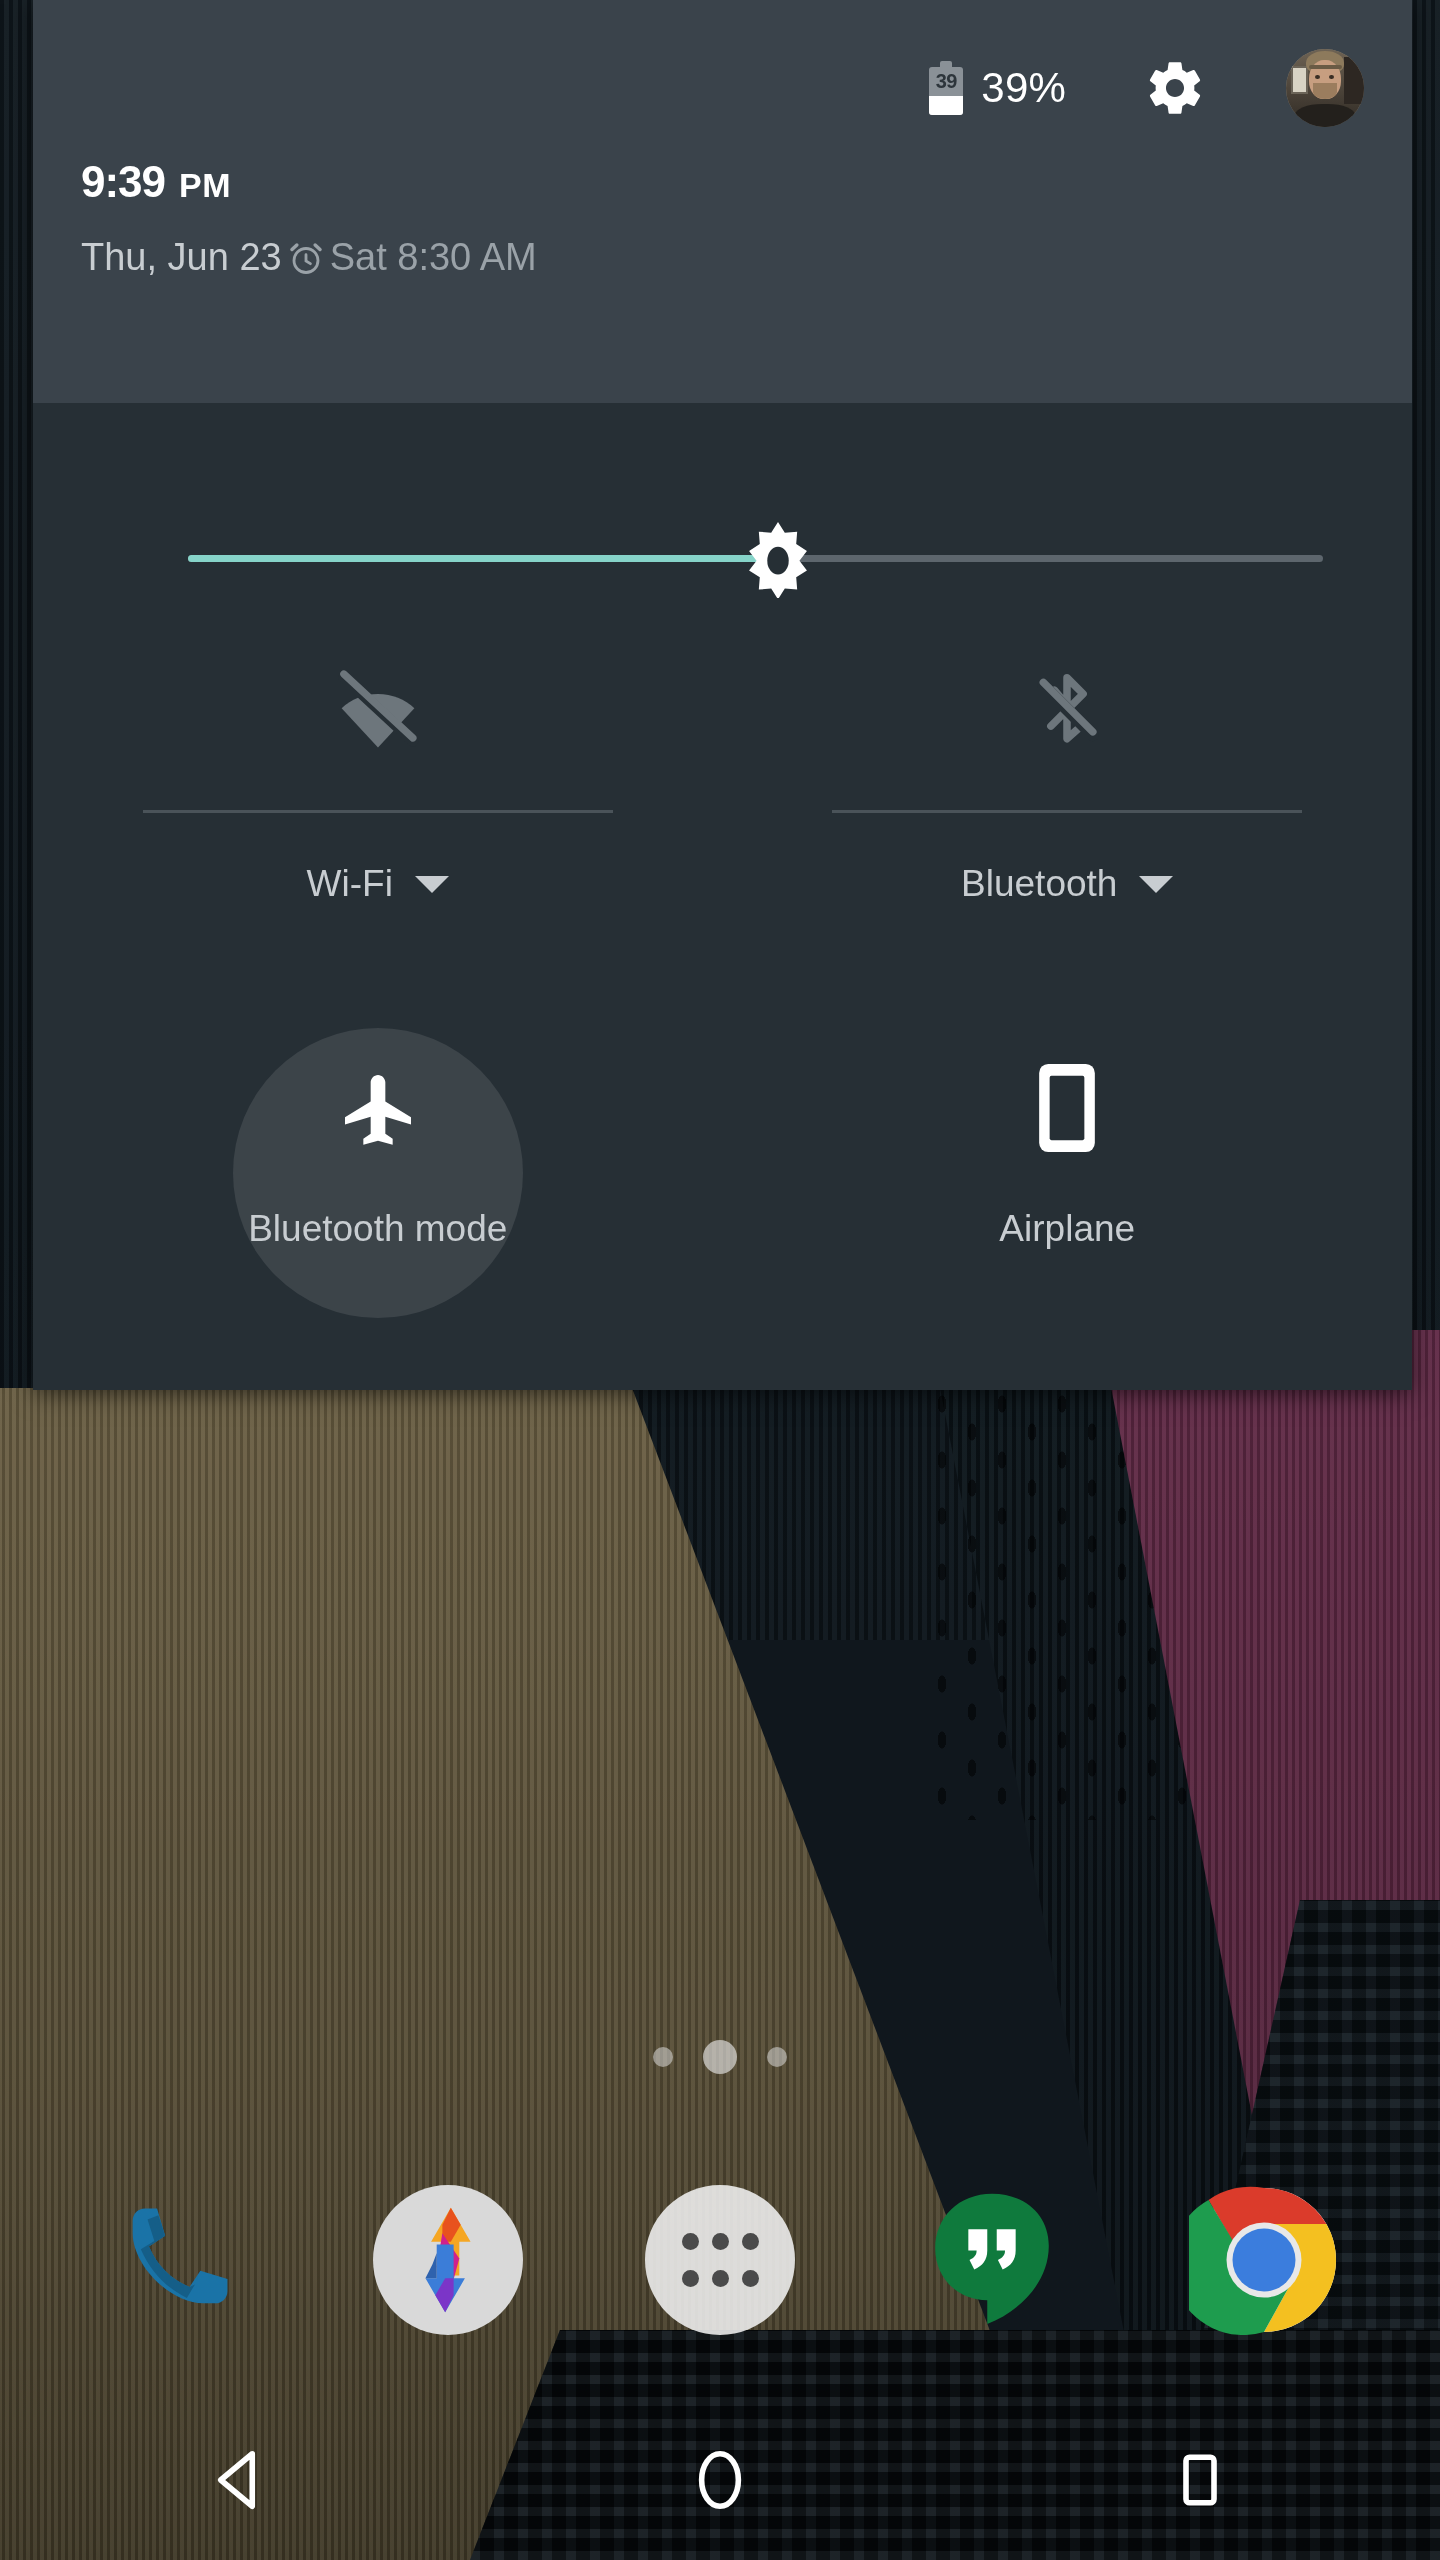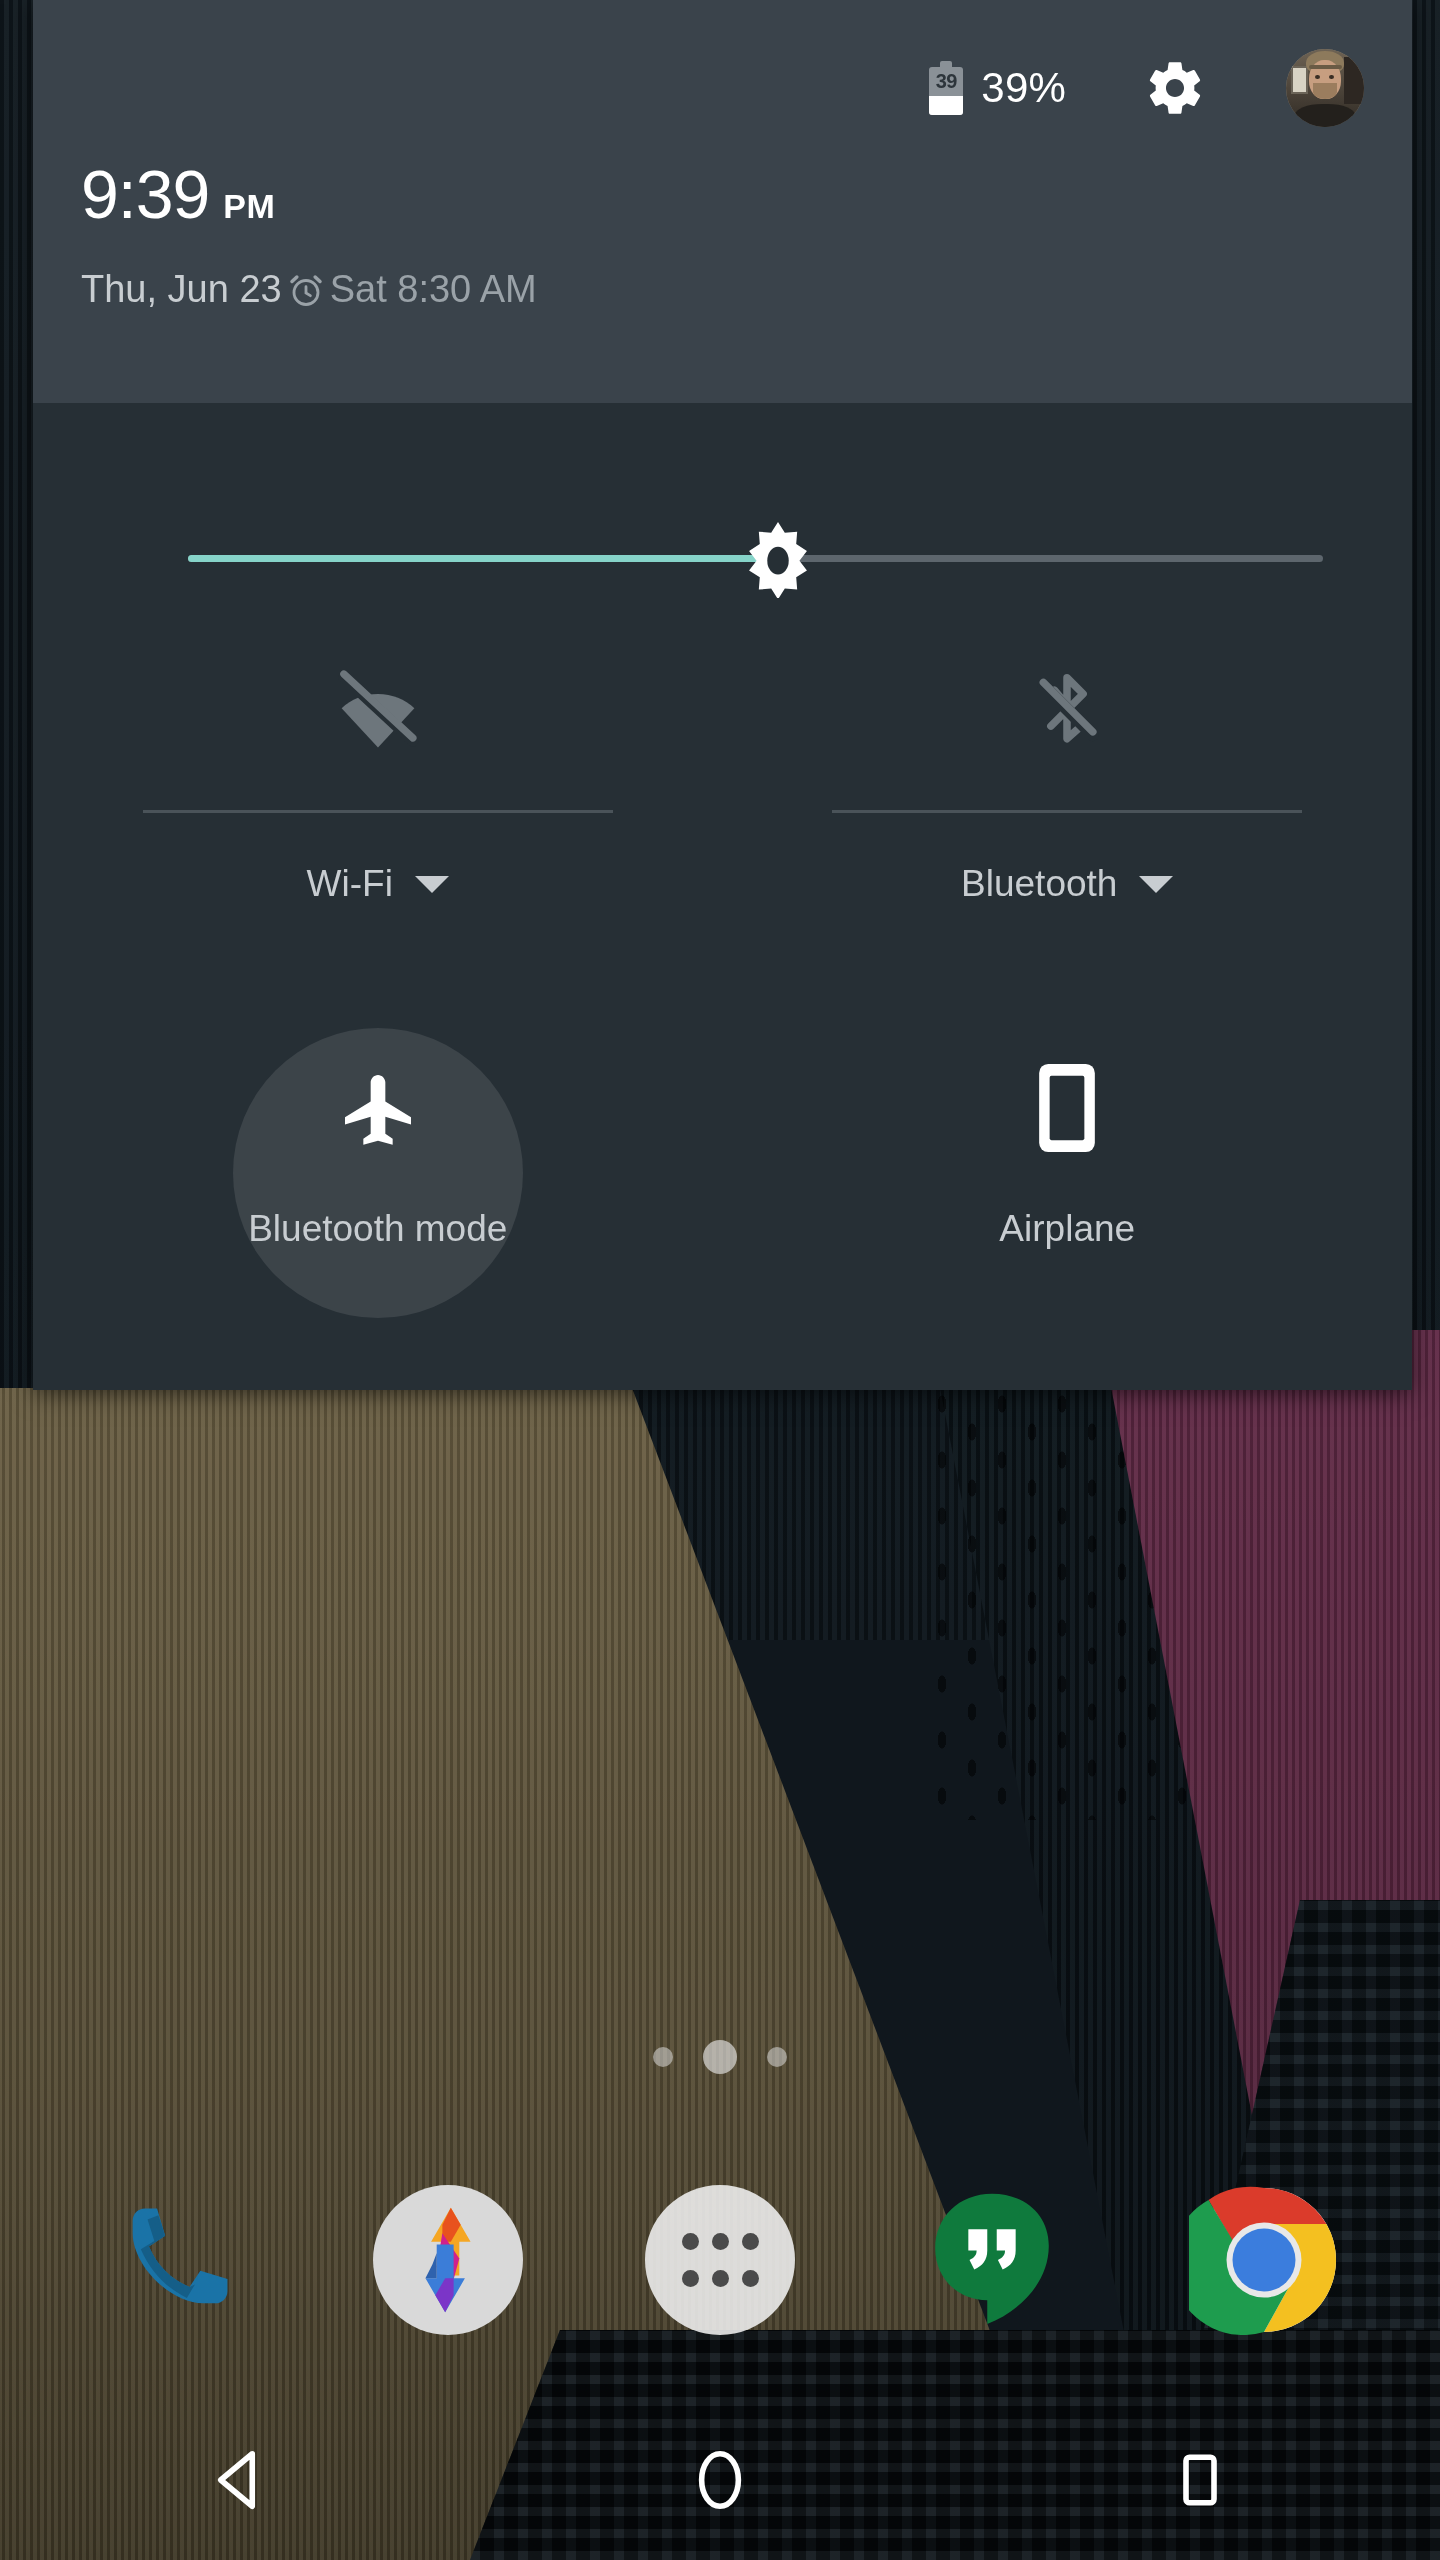--- a/index.html
+++ b/index.html
@@ -252,33 +252,33 @@
     left: 48px;
     top: 160px;
   }
   #clock-line {
     display: flex;
     align-items: baseline;
     gap: 14px;
     color: #ffffff;
   }
   #clock-time {
-    font-size: 68px;
-    font-weight: normal;
+    font-size: 44px;
+    font-weight: bold;
     line-height: 1;
     letter-spacing: -1px;
   }
   #clock-ampm {
     font-size: 34px;
     font-weight: bold;
     line-height: 1;
     letter-spacing: 0.5px;
   }
   #date-line {
-    margin-top: 40px;
+    margin-top: 32px;
     display: flex;
     align-items: center;
     gap: 4px;
     color: #c8cdd1;
     font-size: 38px;
   }
   #date-line .alarm-time { color: #9aa2a8; }
   #alarm-icon { display: block; }
 
   

